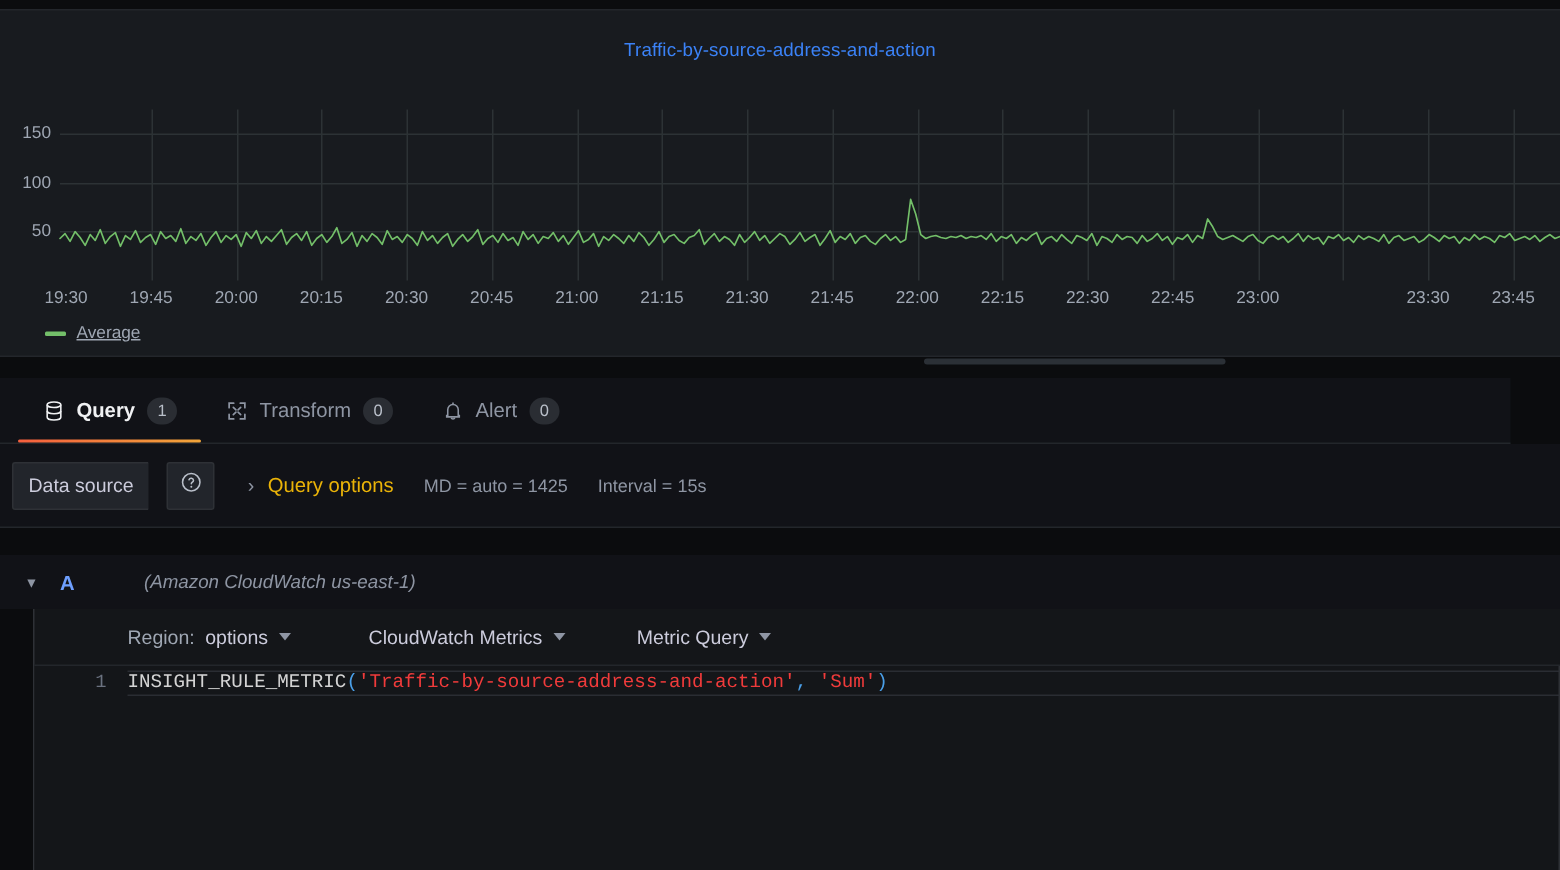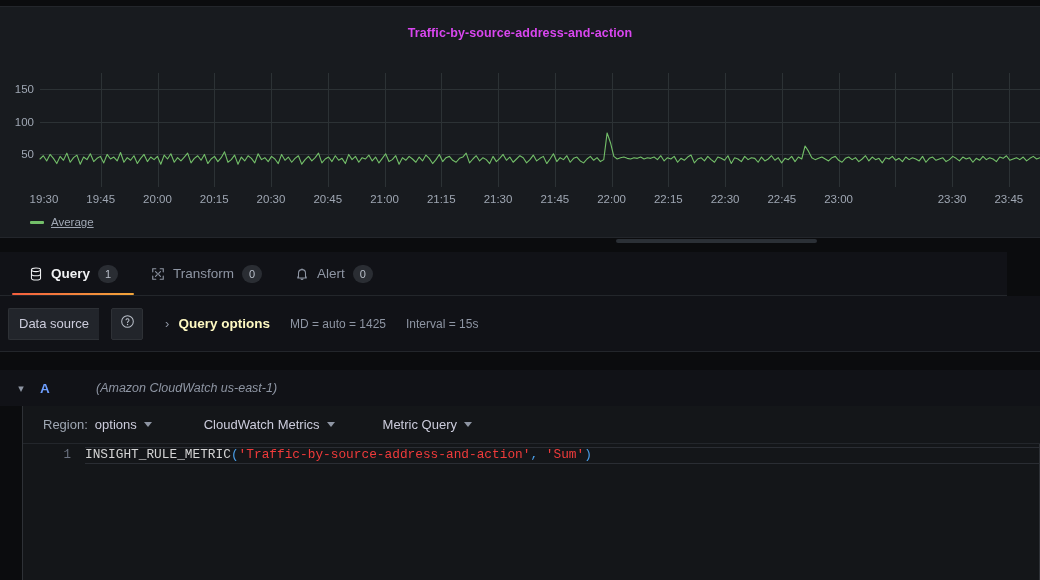--- a/index.html
+++ b/index.html
@@ -14,22 +14,22 @@
   .panel {
     position: absolute; left: 0; top: 6px;
     width: 1040px; height: 232px;
     background: #181b1f;
     border: 1px solid #23262b;
     border-left: none; border-right: none;
   }
   .panel-title {
     position: absolute; top: 19px; left: 0; width: 100%;
     text-align: center;
-    font-size: 12.5px; font-weight: bold;
-    color: #d946ef;
+    font-size: 12.5px; font-weight: normal;
+    color: #3b82f6;
     letter-spacing: 0.1px;
   }
 
   .plot {
     position: absolute;
     left: 40px; top: 66px;
     width: 1000px; height: 114px;
   }
   .gridline-h {
     position: absolute; left: 0; width: 100%;
@@ -156,21 +156,21 @@
     display: flex; align-items: center; justify-content: center;
     cursor: pointer;
   }
   .qopts {
     display: flex; align-items: center; gap: 9px;
     margin-left: 22px;
   }
   .qopts-caret {
     color: #8e95a3; font-size: 13px; line-height: 1;
   }
-  .qopts-title { color: #fef9c3; font-size: 13.5px; font-weight: bold; cursor: pointer; text-align: center; }
+  .qopts-title { color: #eab308; font-size: 13.5px; font-weight: normal; cursor: pointer; text-align: center; }
   .qopts-meta { color: #8e95a3; font-size: 12px; margin-left: 11px; }
 
   
   .qrow-header {
     position: absolute; left: 0; top: 370px;
     width: 1040px; height: 36px;
     background: #111217;
     display: flex; align-items: center;
     padding-left: 14px; gap: 12px;
   }
@@ -186,21 +186,21 @@
     width: 1018px; height: 174px;
     background: #141619;
     border-left: 1px solid #2e3136;
   }
   .qbody-controls {
     height: 38px; display: flex; align-items: center;
     padding-left: 20px; gap: 0;
     border-bottom: 1px solid #23262b;
   }
   .ctl { display: flex; align-items: center; gap: 7px; color: #ccccdc; font-size: 13px; cursor: pointer; }
-  .ctl-key { color: #9fa7b3; }
+  .ctl-key { color: #9fa7b3; margin-left: 42px; }
   .gap1 { width: 52px; } .gap2 { width: 48px; }
 
   .code-area {
     position: relative;
     height: 136px;
     background: #141619;
     font-family: "Liberation Mono", monospace;
   }
   .code-line { display: flex; align-items: flex-start; height: 22px; padding-top: 3px; }
   .gutter {

